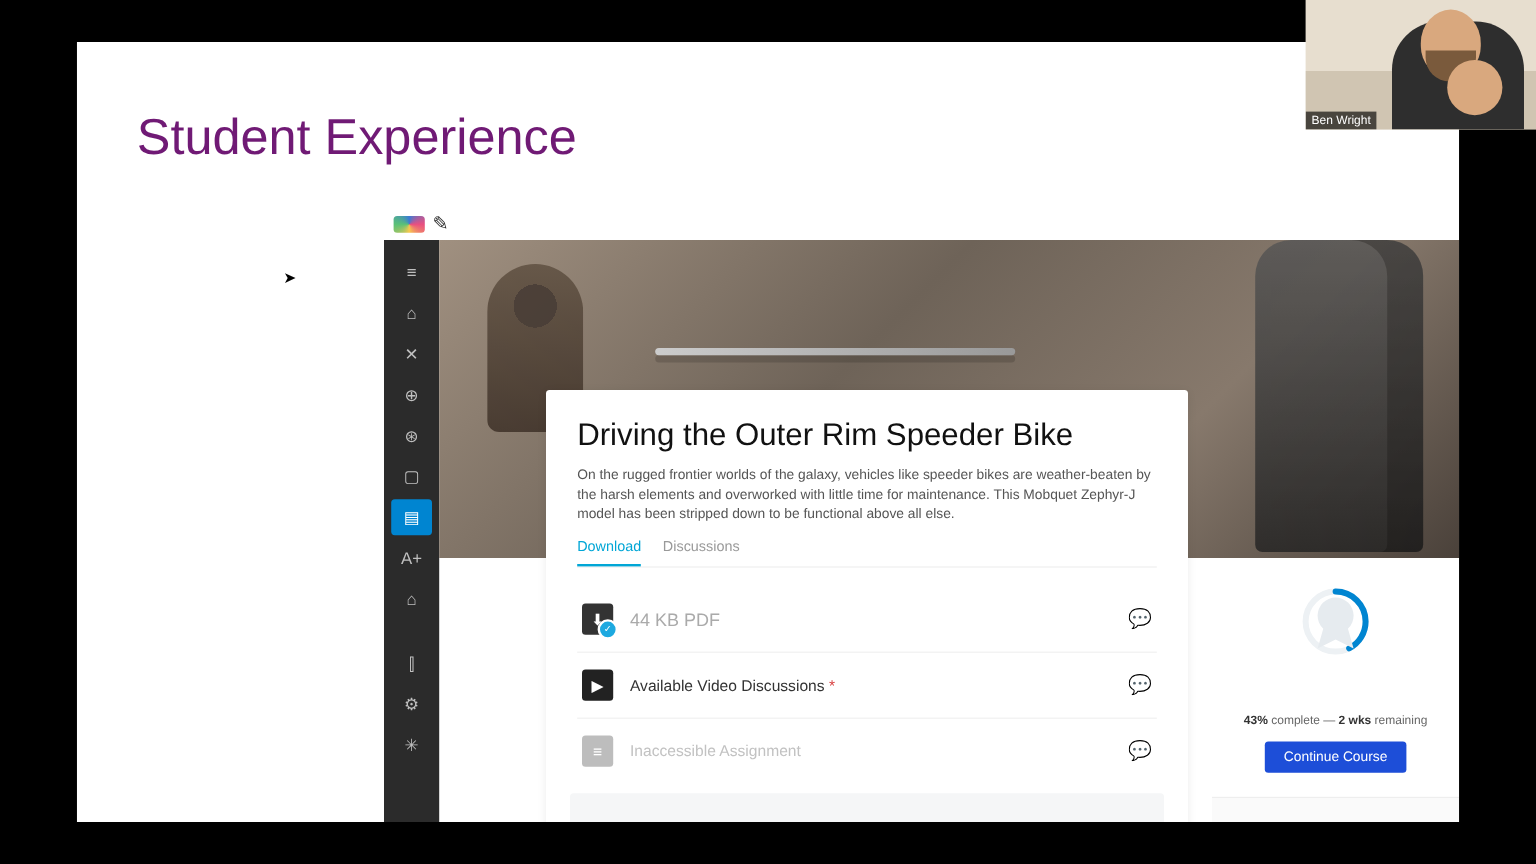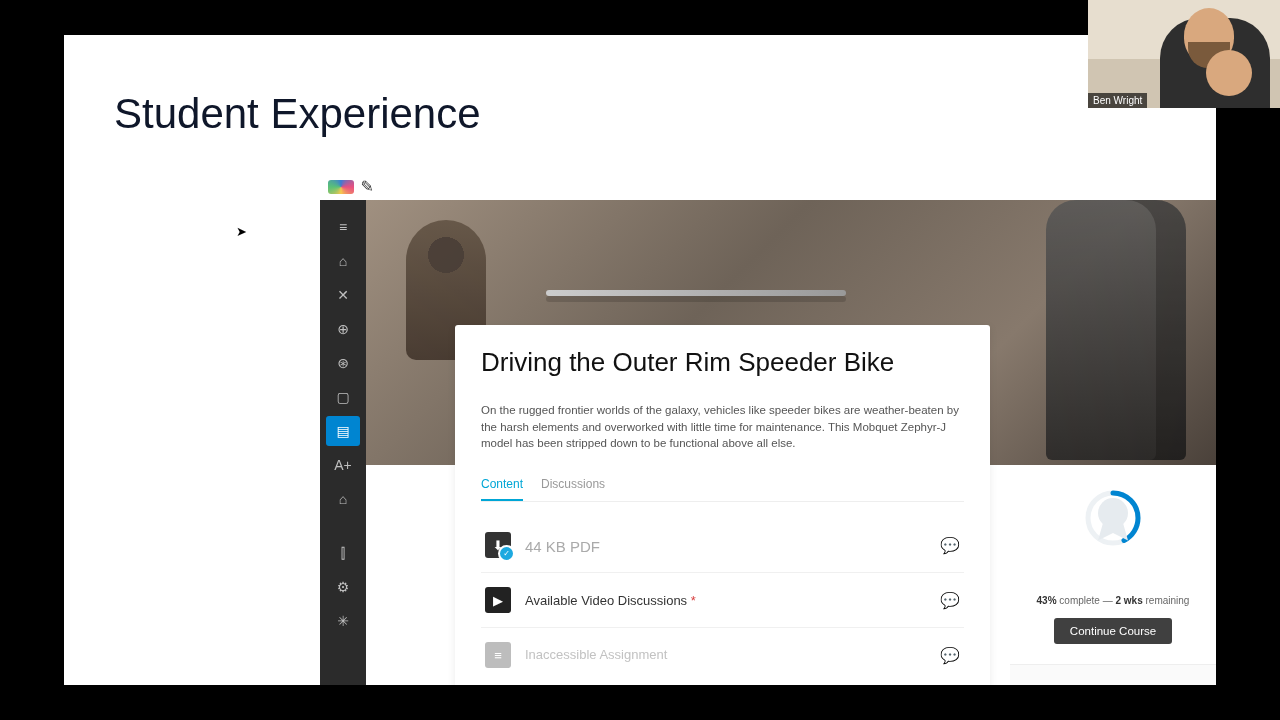--- a/index.html
+++ b/index.html
@@ -4,21 +4,21 @@
 <style>
   * { box-sizing: border-box; margin: 0; padding: 0; font-family: -apple-system, BlinkMacSystemFont, "Segoe UI", Arial, sans-serif; }
   html,body { width:1280px; height:720px; overflow:hidden; background:#000; }
 
   .letterbox-top, .letterbox-bottom { position:absolute; left:0; right:0; height:35px; background:#000; z-index:50; }
   .letterbox-top { top:0; } .letterbox-bottom { bottom:0; }
   .pillar-left, .pillar-right { position:absolute; top:0; bottom:0; width:64px; background:#000; z-index:50; }
   .pillar-left { left:0; } .pillar-right { right:0; }
 
   .slide { position:absolute; top:35px; left:64px; right:64px; bottom:35px; background:#fff; }
-  .slide-title { position:absolute; top:55px; left:50px; font-size:42px; font-weight:400; color:#0f172a; }
+  .slide-title { position:absolute; top:55px; left:50px; font-size:42px; font-weight:400; color:#701a75; }
 
   .cursor { position:absolute; top:189px; left:172px; font-size:13px; color:#000; z-index:200; font-family:Arial; }
 
   
   .lms { position:absolute; top:135px; left:256px; right:0; bottom:0; overflow:hidden; }
   .lms-logo { position:absolute; top:6px; left:8px; font-size:18px; }
   .lms-logo::before { content:""; display:inline-block; width:26px; height:14px;
     background: conic-gradient(from 0deg, #3a7bd5, #e94f80, #f8c94e, #5ac177, #3a7bd5);
     border-radius:3px; vertical-align:middle; margin-right:2px; }
   .lms-logo::after { content:" ✎"; color:#333; font-size:16px; }
@@ -37,22 +37,22 @@
     background:radial-gradient(circle at 50% 25%, #3b302a 0 18px, transparent 18px),
                linear-gradient(#5c4d3e,#3a2d24); border-radius:40px 40px 10px 10px; opacity:.8; }
   .hero::after { content:""; position:absolute; right:30px; top:0; width:140px; height:260px;
     background:linear-gradient(#555,#222); border-radius:30px 30px 6px 6px; opacity:.8;
     box-shadow:inset -30px 0 0 rgba(0,0,0,.3); }
   .hero .bike { position:absolute; left:180px; top:90px; width:300px; height:6px;
     background:linear-gradient(90deg,#ccc,#999); border-radius:3px; box-shadow:0 6px 0 rgba(0,0,0,.15); }
 
   .course-card { position:absolute; top:125px; left:135px; width:535px; min-height:460px;
     background:#fff; border-radius:3px; box-shadow:0 2px 8px rgba(0,0,0,.08); padding:22px 26px 0; }
-  .course-title { font-size:26px; font-weight:400; color:#111; margin-bottom:24px; }
-  .course-desc { font-size:11.5px; color:#555; line-height:1.45; margin-bottom:19px; }
+  .course-title { font-size:26px; font-weight:400; color:#111; margin-bottom:10px; }
+  .course-desc { font-size:11.5px; color:#555; line-height:1.45; margin-bottom:4px; }
   .course-tabs { display:flex; gap:18px; border-bottom:1px solid #eee; margin-bottom:16px; }
   .course-tabs .tab { font-size:12px; color:#999; padding:6px 0 8px; cursor:pointer; }
   .course-tabs .tab.active { color:#00a6d6; border-bottom:2px solid #00a6d6; font-weight:500; }
 
   .citem { display:flex; align-items:center; gap:14px; padding:14px 4px; position:relative; }
   .citem + .citem { border-top:1px solid #f0f0f0; }
   .ci-ico { width:26px; height:26px; border-radius:3px; display:flex; align-items:center;
     justify-content:center; font-size:13px; color:#fff; flex-shrink:0; }
   .ci-ico.file { background:#333; position:relative; }
   .ci-ico.file::after { content:"✓"; position:absolute; right:-4px; bottom:-4px; width:13px; height:13px;
@@ -72,21 +72,21 @@
 
   
   .right-col { position:absolute; top:270px; left:690px; right:0; bottom:0; background:#fafafa; }
   .progress-card { background:#fff; padding:18px 10px 20px; text-align:center; border-bottom:1px solid #eee; }
   .ring-wrap { position:relative; width:60px; height:60px; margin:0 auto 10px; }
   .ring-wrap svg { width:60px; height:60px; }
   .ring-wrap .award { position:absolute; inset:0; display:flex; align-items:center;
     justify-content:center; color:#e0e5ea; font-size:20px; }
   .prog-text { font-size:10px; color:#666;margin-top:47px; }
   .prog-text b { color:#333; }
-  .cont-btn { margin-top:12px; display:inline-block; background:#404040; color:#fff;
+  .cont-btn { margin-top:12px; display:inline-block; background:#1d4ed8; color:#fff;
     font-size:11.5px; padding:7px 16px; border-radius:3px; cursor:pointer; }
 
   .user-card { background:#fff; padding:12px 14px; display:flex; gap:10px; border-bottom:1px solid #eee; }
   .avatar { width:30px; height:30px; border-radius:50%;
     background:radial-gradient(circle at 50% 35%, #c8b89a 0 9px, #2b2b2b 9px 15px, transparent 15px), #3a3a3a; }
   .user-name { font-size:12.5px; color:#333; font-weight:500; }
   .user-email { font-size:10.5px; color:#888; margin-top:2px; }
   .user-email::before { content:"✉ "; font-size:9px; }
 
   
@@ -137,21 +137,21 @@
 
       <div class="hero">
         <div class="bike"></div>
       </div>
 
       <div class="course-card">
         <div class="course-title">Driving the Outer Rim Speeder Bike</div>
         <div class="course-desc">On the rugged frontier worlds of the galaxy, vehicles like speeder bikes are weather-beaten by the harsh elements and overworked with little time for maintenance. This Mobquet Zephyr-J model has been stripped down to be functional above all else.</div>
 
         <div class="course-tabs">
-          <div class="tab active">Content</div>
+          <div class="tab active">Download</div>
           <div class="tab">Discussions</div>
         </div>
 
         <div class="citem">
           <div class="ci-ico file">⬇</div>
           <div class="ci-body">
             <div class="ci-sub">44 KB PDF</div>
           </div>
           <div class="ci-comment">💬</div>
         </div>

